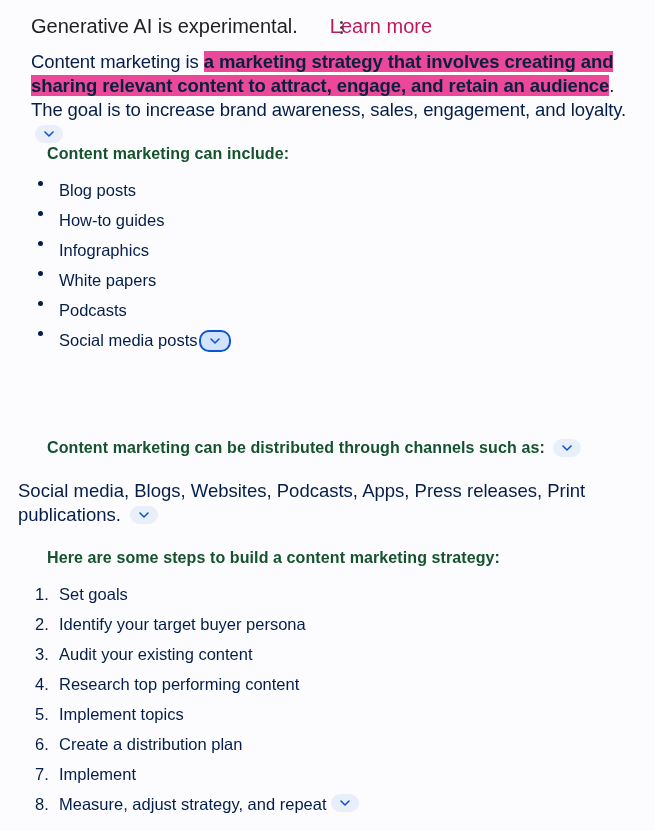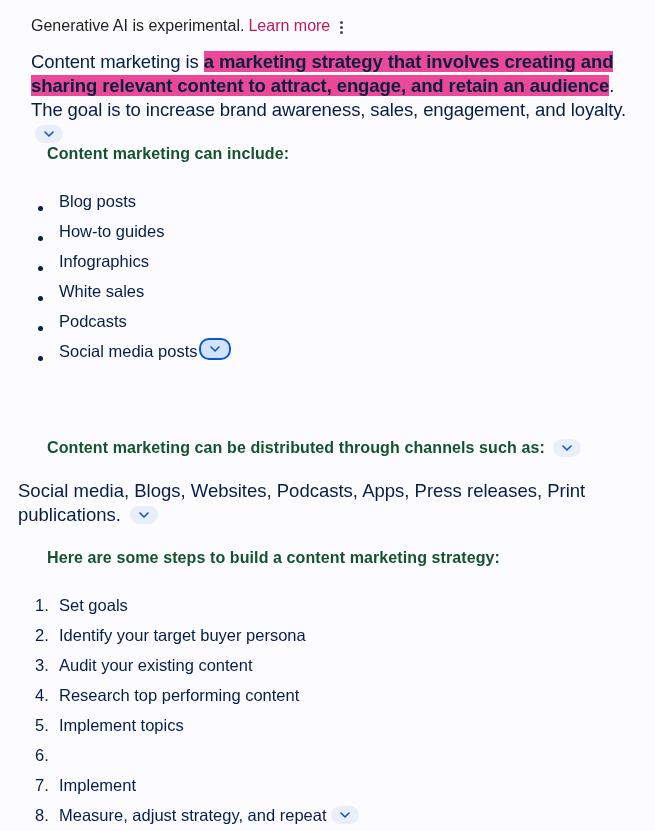--- a/index.html
+++ b/index.html
@@ -6,21 +6,21 @@
     body {
       width: 655px; height: 831px; overflow: hidden;
       background: #fcfcfe;
       font-family: "Liberation Sans", sans-serif;
       color: #041e49;
     }
     .wrap { position: relative; width: 655px; height: 831px; }
     .topbar {
       position: absolute; left: 31px; top: 16px; right: 0; height: 20px;
       display: flex; align-items: center;
-      font-size: 16px; color: #1f1f1f;
+      font-size: 20px; color: #1f1f1f; gap: 28px;
     }
     .topbar .learn { color: #be185d; margin-left: 4px; cursor: pointer; }
     .kebab {
       position: absolute; left: 333px; top: 17px; width: 16px; height: 20px;
       display: flex; flex-direction: column; align-items: center; justify-content: center; gap: 2px;
       cursor: pointer;
     }
     .kebab span { width: 3px; height: 3px; background: #444746; border-radius: 50%; display: block; }
 
     .intro {
@@ -42,21 +42,21 @@
     }
 
     .heading {
       position: absolute; left: 47px; font-size: 16px; font-weight: 700; color: #14532d;
       letter-spacing: 0.1px;
     }
     ul.bullets, ol.steps {
       position: absolute; left: 31px; margin: 0; padding: 0; list-style: none;
     }
     ul.bullets li, ol.steps li {
-      height: 30px; display: flex; align-items: flex-end;
+      height: 30px; display: flex; align-items: flex-start;
       font-size: 16.5px; color: #041e49;
     }
     .bullet-dot {
       width: 5px; height: 5px; background: #041e49; border-radius: 50%;
       margin-left: 7px; margin-right: 16px;
     }
     .num { width: 28px; display: inline-block; font-size: 16.5px; padding-left: 4px; box-sizing: border-box; }
 
     .channels {
       position: absolute; left: 18px; top: 479px; width: 600px;
@@ -97,21 +97,21 @@
     <li>
         <span class="bullet-dot"></span>
         <span>How-to guides</span>
       </li>
     <li>
         <span class="bullet-dot"></span>
         <span>Infographics</span>
       </li>
     <li>
         <span class="bullet-dot"></span>
-        <span>White sales</span>
+        <span>White papers</span>
       </li>
     <li>
         <span class="bullet-dot"></span>
         <span>Podcasts</span>
       </li>
     <li>
         <span class="bullet-dot"></span>
         <span>Social media posts</span>
       <span class="chip active">
         <svg viewBox="0 0 10 6">
@@ -157,20 +157,21 @@
     <li>
         <span class="num">4.</span>
         <span>Research top performing content</span>
       </li>
     <li>
         <span class="num">5.</span>
         <span>Implement topics</span>
       </li>
     <li>
         <span class="num">6.</span>
+        <span>Create a distribution plan</span>
       </li>
     <li>
         <span class="num">7.</span>
         <span>Implement</span>
       </li>
     <li>
         <span class="num">8.</span>
         <span>Measure, adjust strategy, and repeat</span>
       <span class="chip">
         <svg viewBox="0 0 10 6">

